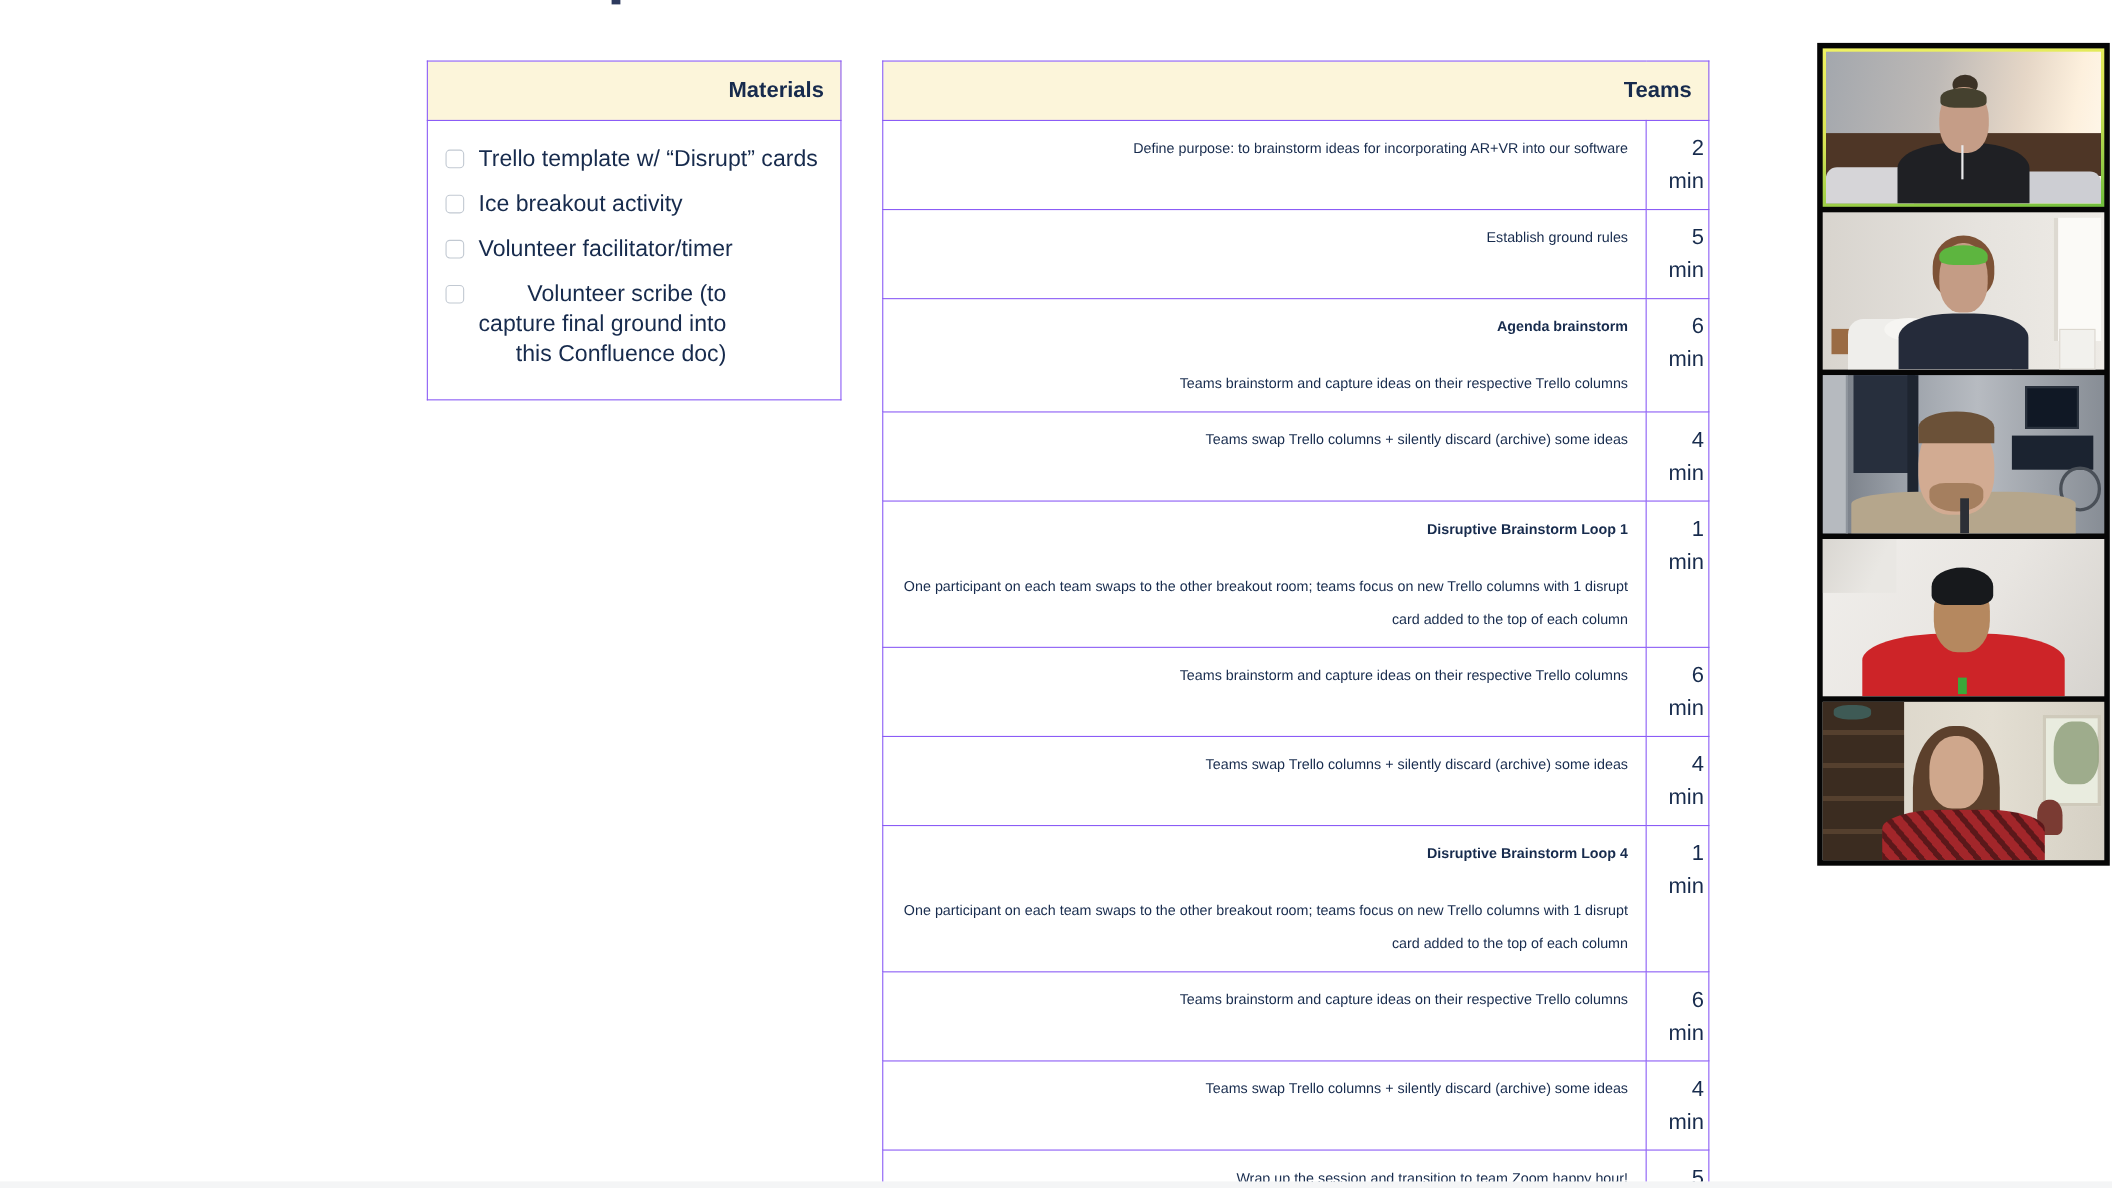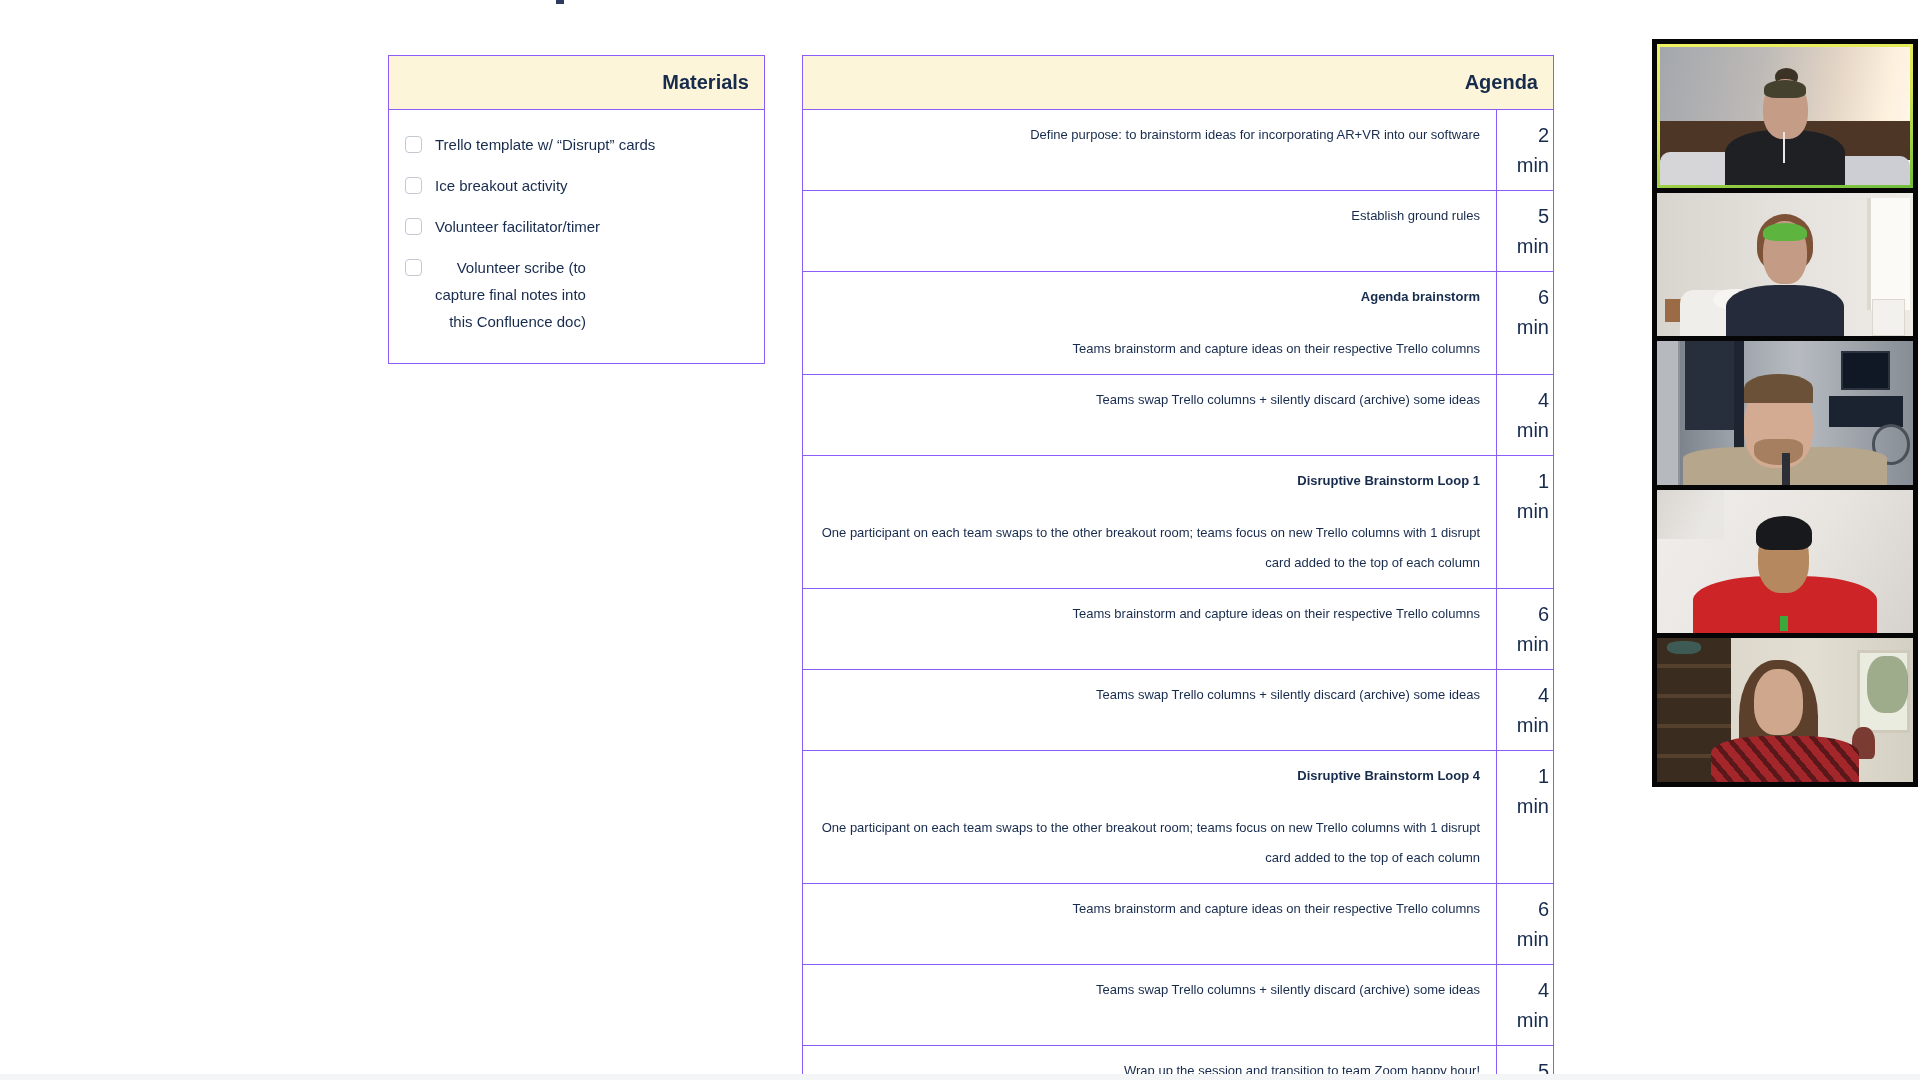--- a/index.html
+++ b/index.html
@@ -17,21 +17,21 @@
   .doc-table { position:absolute; border-collapse:collapse; table-layout:fixed; }
   .doc-table th, .doc-table td { border:1px solid #8b5cf6; vertical-align:top; text-align:right; }
   .doc-table th {
     background:#fcf5da; font-size:20px; line-height:29px; font-weight:700;
     padding:12px 15px; color:#172B4D;
   }
 
   
   .materials { left:388px; top:55px; width:377px; }
   .materials td { padding:21px 16px 14px 16px; }
-  .check-item { display:flex; align-items:flex-start; margin:0 0 14px 0; font-size:15px; line-height:27px; }
+  .check-item { display:flex; align-items:flex-start; margin:0 0 14px 0; font-size:21px; line-height:27px; }
   .checkbox {
     flex:none; width:17px; height:17px; margin:5px 13px 0 0;
     border:1.5px solid #c2c9d2; border-radius:4px; background:#fff;
   }
   .check-label { white-space:pre-line; }
 
   
   .agenda { left:802px; top:55px; width:751px; }
   .agenda col.c-item { width:694px; }
   .agenda col.c-time { width:57px; }
@@ -136,36 +136,36 @@
             <span class="checkbox"></span>
             <span class="check-label">Ice breakout activity</span>
           </div>
           <div class="check-item">
             <span class="checkbox"></span>
             <span class="check-label">Volunteer facilitator/timer</span>
           </div>
           <div class="check-item">
             <span class="checkbox"></span>
             <span class="check-label">Volunteer scribe (to
-capture final notes into
+capture final ground into
 this Confluence doc)</span>
           </div>
         </td>
     </tr>
   </tbody>
 </table>
 
 <table class="doc-table agenda">
   <colgroup>
       <col class="c-item">
       <col class="c-time">
     </colgroup>
   <thead>
     <tr>
-      <th colspan="2">Agenda</th>
+      <th colspan="2">Teams</th>
     </tr>
   </thead>
   <tbody id="agenda-body">
       <tr>
         <td class="item">
           <p class="row-text">Define purpose: to brainstorm ideas for incorporating AR+VR into our software</p>
         </td>
         <td class="time">2 min</td>
       </tr>
       <tr>

